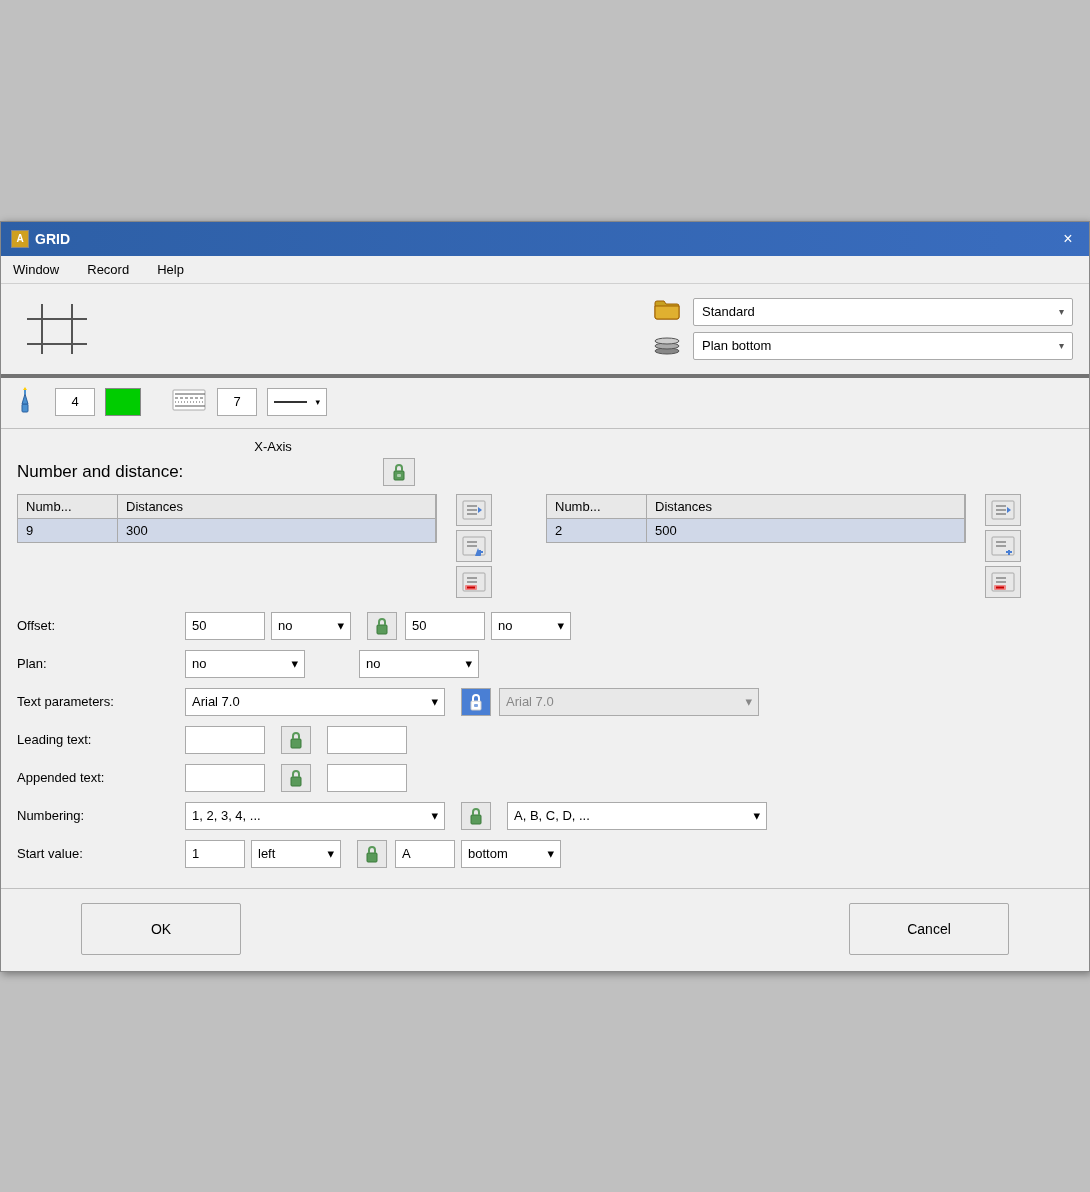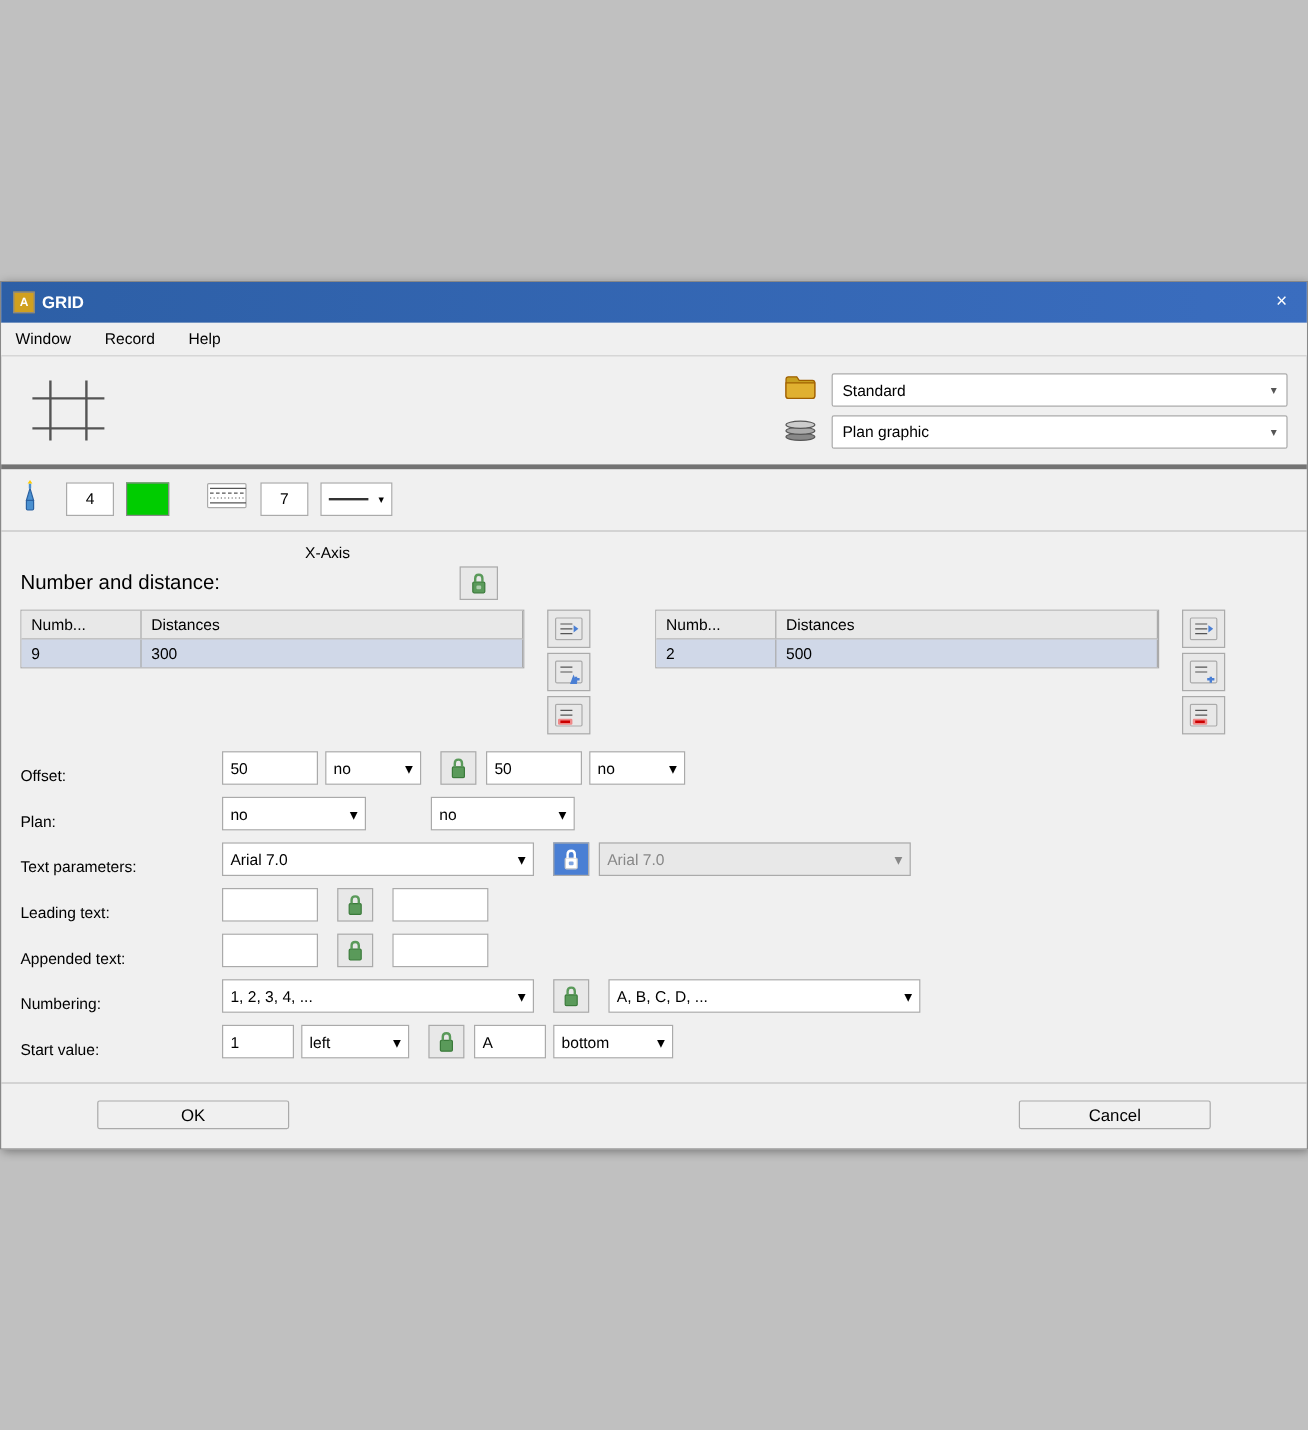--- a/index.html
+++ b/index.html
@@ -204,21 +204,21 @@
     }
 
     .form-section {
       display: flex;
       flex-direction: column;
       gap: 10px;
     }
 
     .form-row {
       display: flex;
-      align-items: flex-end;
+      align-items: center;
       gap: 8px;
     }
 
     .form-label {
       font-size: 13px;
       min-width: 160px;
     }
 
     .input-field {
       width: 80px; height: 28px;
@@ -292,21 +292,21 @@
 
     .bottom-buttons {
       display: flex;
       justify-content: space-between;
       padding: 14px 80px 16px;
       border-top: 1px solid #c0c0c0;
       margin-top: 10px;
     }
 
     .btn {
-      width: 160px; height: 24px;
+      width: 160px; height: 52px;
       border: 1px solid #aaa;
       background: #f0f0f0;
       font-size: 14px;
       cursor: pointer;
       border-radius: 2px;
     }
   </style>
 </head>
 <body>
 
@@ -356,21 +356,21 @@
       <div class="toolbar-row">
 
         <div style="margin-right:4px;">
           <svg width="28" height="22" viewBox="0 0 28 22" fill="none">
             <ellipse cx="14" cy="18" rx="12" ry="3" fill="#888" stroke="#555" stroke-width="1"></ellipse>
             <ellipse cx="14" cy="13" rx="12" ry="3" fill="#aaa" stroke="#555" stroke-width="1"></ellipse>
             <ellipse cx="14" cy="8" rx="12" ry="3" fill="#ccc" stroke="#555" stroke-width="1"></ellipse>
           </svg>
         </div>
         <div class="dropdown">
-          <span>Plan graphic</span>
+          <span>Plan bottom</span>
           <span class="dropdown-arrow">▾</span>
         </div>
       </div>
     </div>
   </div>
 
   <div class="pen-row">
 
     <div>
       <svg width="28" height="28" viewBox="0 0 28 28" fill="none">

